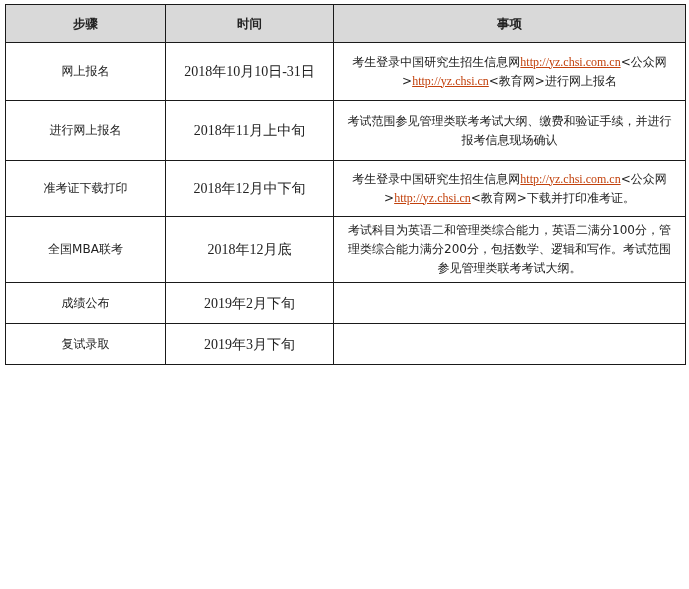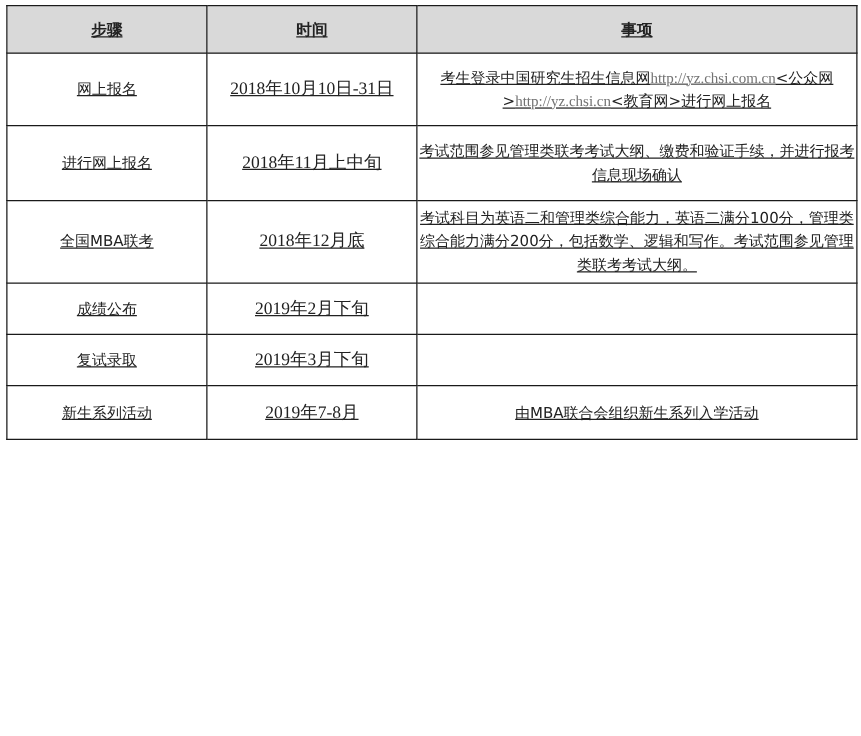--- a/index.html
+++ b/index.html
@@ -1,25 +1,25 @@
 <!DOCTYPE html>
 <html><head>
 <meta charset="utf-8">
 <style>
   html, body { margin: 0; padding: 0; background: #ffffff; }
   body { width: 689px; height: 589px; position: relative; overflow: hidden;
          font-family: "DejaVu Sans", "Liberation Sans", sans-serif; color: #222; }
   table { position: absolute; left: 5px; top: 4px; border-collapse: collapse; width: 680px;
           table-layout: fixed; }
   td, th { border: 1px solid #1a1a1a; text-align: center; vertical-align: middle;
-           font-size: 12px; line-height: 19px; padding: 0 0; text-decoration: underline; }
+           font-size: 12px; line-height: 19px; padding: 0 12px; }
   th { background: #d9d9d9; font-weight: bold; font-size: 12.5px; height: 37px; }
   col.c1 { width: 160px; } col.c2 { width: 168px; } col.c3 { width: 352px; }
   td.date { font-family: "Liberation Serif", "DejaVu Serif", serif; font-size: 14px; }
-  a.link { color: #737373; text-decoration: underline;
+  a.link { color: #c2410c; text-decoration: underline;
            font-family: "Liberation Serif", "DejaVu Serif", serif; }
   .r1 td { height: 57px; } .r2 td { height: 59px; } .r3 td { height: 55px; }
   .r4 td { height: 65px; } .r5 td { height: 40px; } .r6 td { height: 42px; }
   .r7 td { height: 40px; } .r8 td { height: 41px; } .r9 td { height: 43px; }
   .r10 td { height: 42px; } .r11 td { height: 47px; }
 </style>
 </head>
 <body>
 
 <table>
@@ -37,34 +37,34 @@
   <tr class="r1">
     <td>网上报名</td>
     <td class="date">2018年10月10日-31日</td>
     <td><span>考生登录中国研究生招生信息网</span><a class="link">http://yz.chsi.com.cn</a><span>&lt;公众网&gt;</span><a class="link">http://yz.chsi.cn</a><span>&lt;教育网&gt;进行网上报名</span></td>
   </tr>
   <tr class="r2">
     <td>进行网上报名</td>
     <td class="date">2018年11月上中旬</td>
     <td>考试范围参见管理类联考考试大纲、缴费和验证手续，并进行报考信息现场确认</td>
   </tr>
+  <tr class="r3">
+    <td>准考证下载打印</td>
+    <td class="date">2018年12月中下旬</td>
+    <td><span>考生登录中国研究生招生信息网</span><a class="link">http://yz.chsi.com.cn</a><span>&lt;公众网&gt;</span><a class="link">http://yz.chsi.cn</a><span>&lt;教育网&gt;下载并打印准考证。</span></td>
+  </tr>
   <tr class="r4">
     <td>全国MBA联考</td>
     <td class="date">2018年12月底</td>
     <td>考试科目为英语二和管理类综合能力，英语二满分100分，管理类综合能力满分200分，包括数学、逻辑和写作。考试范围参见管理类联考考试大纲。</td>
   </tr>
   <tr class="r5">
     <td>成绩公布</td>
     <td class="date">2019年2月下旬</td>
     <td></td>
   </tr>
   <tr class="r7">
     <td>复试录取</td>
     <td class="date">2019年3月下旬</td>
     <td></td>
   </tr>
-  <tr class="r10">
-    <td>新生系列活动</td>
-    <td class="date">2019年7-8月</td>
-    <td>由MBA联合会组织新生系列入学活动</td>
-  </tr>
 </tbody>
   </table>
 
 </body></html>

